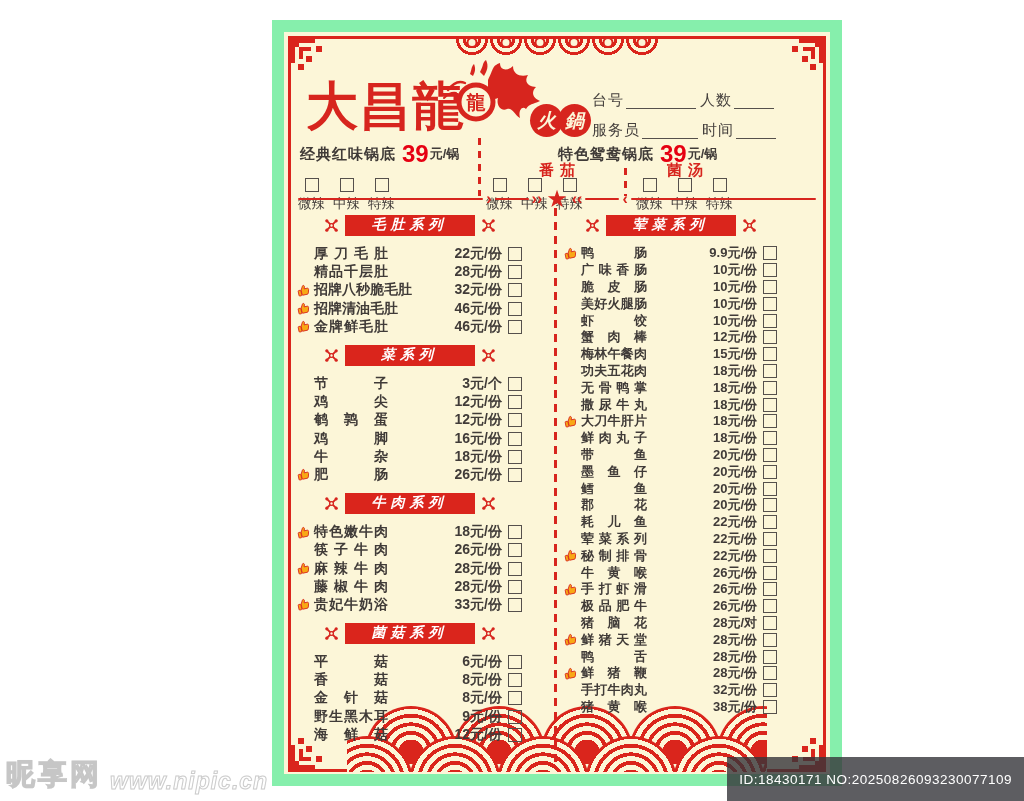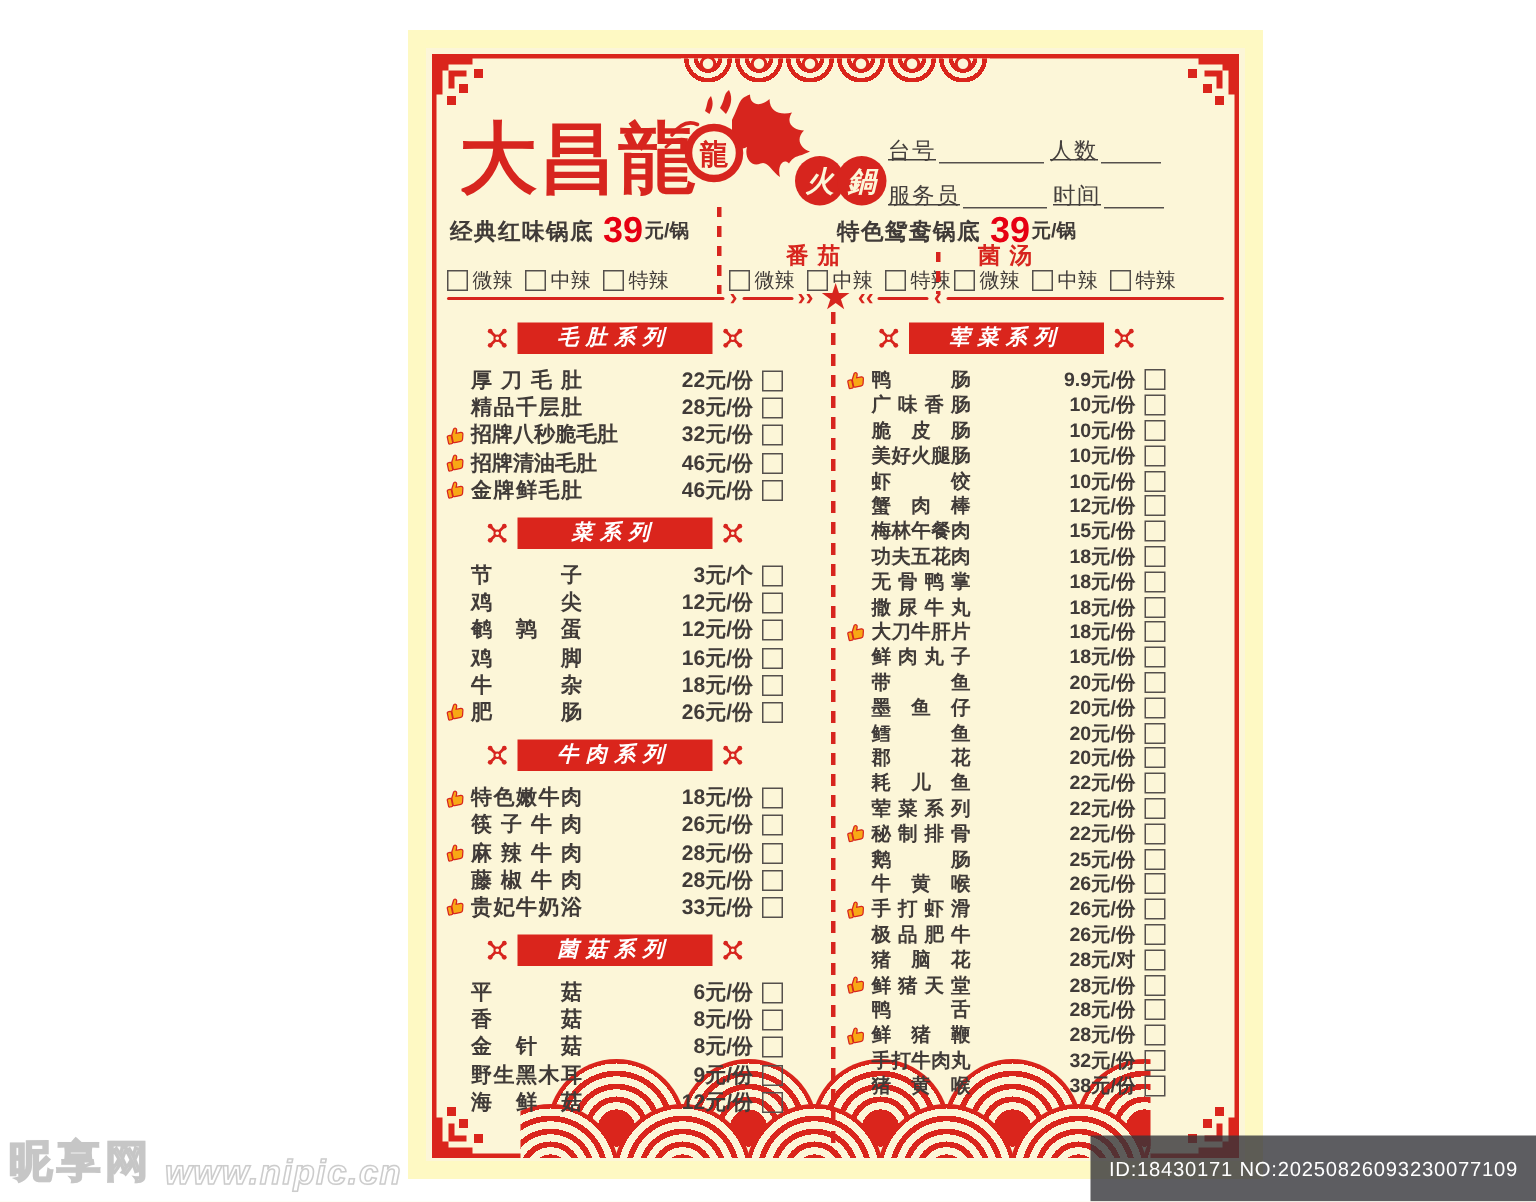--- a/index.html
+++ b/index.html
@@ -1,19 +1,19 @@
 <!DOCTYPE html>
 <html><head>
 <meta charset="utf-8">
 <style>
   html,body{margin:0;padding:0;background:#fff;}
   .stage{position:relative;width:1024px;height:801px;background:#ffffff;overflow:hidden;
          font-family:"Liberation Sans",sans-serif;color:#3f3b37;}
   
-  .sheet{position:absolute;left:272px;top:20px;width:570px;height:766px;background:#fef9c3;}
+  .sheet{position:absolute;left:272px;top:20px;width:570px;height:766px;background:#86efac;}
   .paper{position:absolute;inset:12px;background:#fcf6d8;}
   .inner-frame{position:absolute;left:16px;top:16px;right:16px;bottom:14px;border:3px solid #da251c;pointer-events:none;}
   .corner{position:absolute;width:56px;height:56px;z-index:4;}
   .corner.tl{left:13px;top:13px;}
   .corner.tr{right:13px;top:13px;transform:scaleX(-1);}
   .corner.bl{left:13px;bottom:11px;transform:scaleY(-1);}
   .corner.br{right:13px;bottom:11px;transform:scale(-1,-1);}
   
   .fans{position:absolute;top:19px;left:50%;transform:translateX(-50%);display:flex;z-index:2;}
   .fan{position:relative;width:36px;height:18px;margin:0 -1px;border-radius:0 0 18px 18px;
@@ -28,36 +28,36 @@
   
   .brand{position:absolute;left:34px;top:58px;font-family:"Liberation Serif",serif;font-weight:bold;
          font-size:52px;line-height:58px;color:#d7251e;letter-spacing:1px;z-index:3;}
   .logo-svg{position:absolute;left:168px;top:40px;width:106px;height:78px;z-index:3;}
   .hotpot{position:absolute;left:258px;top:84px;display:flex;z-index:3;}
   .hp-circle{width:33px;height:33px;border-radius:50%;background:#d7251e;color:#fcf6d8;display:flex;
              align-items:center;justify-content:center;font-family:"Liberation Serif",serif;
              font-weight:bold;font-style:italic;font-size:19px;}
   .hp-circle+.hp-circle{margin-left:-5px;}
   .fields{position:absolute;left:320px;top:64px;width:206px;z-index:3;font-size:15px;color:#45403d;}
-  .frow{display:flex;align-items:flex-end;height:26px;margin-bottom:4px;text-decoration:underline;}
+  .frow{display:flex;align-items:flex-end;height:26px;margin-bottom:4px;}
   .fl{white-space:nowrap;letter-spacing:1px;}
   .uline{border-bottom:1.5px solid #55504c;height:17px;margin:0 4px 1px 2px;}
   .ul-72{width:70px;} .ul-42{width:40px;flex:none;} .ul-58{width:56px;}
   
   .potbase{position:absolute;top:120px;height:28px;display:flex;align-items:center;z-index:3;}
   .pb-classic{left:28px;} .pb-special{left:286px;}
   .pb-name{font-size:15px;font-weight:bold;color:#403b38;letter-spacing:1px;}
   .pb-price{font-size:24px;line-height:22px;font-weight:bold;color:#e60012;margin:0 1px 0 6px;}
   .pb-unit{font-size:13px;font-weight:bold;color:#403b38;margin-bottom:1px;}
-  .soup{position:absolute;top:141px;width:72px;color:#d7251e;font-weight:bold;
+  .soup{position:absolute;top:141px;width:72px;text-align:center;color:#d7251e;font-weight:bold;
         font-size:15px;letter-spacing:6px;z-index:3;}
   .soup-1{left:252px;} .soup-2{left:380px;}
   .spice-group{position:absolute;top:158px;display:flex;gap:8px;z-index:3;font-size:13.5px;color:#403b38;}
   .sg-1{left:26px;} .sg-2{left:214px;} .sg-3{left:364px;}
-  .spice-item{display:flex;align-items:center;gap:3px;}
+  .spice-item{display:flex;align-items:center;gap:3px;flex-direction:column;}
   .cbox{display:inline-block;width:12px;height:12px;border:1.6px solid #55504c;background:transparent;flex:none;}
   .vdash{position:absolute;width:3px;z-index:3;
          background:repeating-linear-gradient(180deg,#d7251e 0 7px,rgba(0,0,0,0) 7px 13px);}
   .vd-1{left:206px;top:118px;height:58px;}
   .vd-2{left:352px;top:148px;height:28px;}
   .cdash{position:absolute;left:282px;top:188px;height:556px;width:2.6px;z-index:2;
          background:repeating-linear-gradient(180deg,#d7251e 0 8px,rgba(0,0,0,0) 8px 14px);}
   
   .star-div{position:absolute;left:26px;right:26px;top:168px;height:22px;display:flex;align-items:center;z-index:3;color:#d7251e;}
   .sline{height:2.6px;background:#d7251e;border-radius:2px;}
@@ -696,26 +696,20 @@
                 <path d="M4.6,6.1 L6.8,2.2 C7.1,1.5 8.1,1.4 8.6,2 C8.9,2.4 9,2.9 8.8,3.4 L8,5.4 L11.4,5.4 C12.2,5.4 12.8,6.2 12.6,7 L11.6,10.6 C11.4,11.3 10.8,11.8 10.1,11.8 L5.6,11.8 C5.2,11.8 4.8,11.6 4.6,11.3 Z" fill="#f8a815" stroke="#d7251e" stroke-width="0.9"></path>
                 <rect x="1.2" y="6" width="3" height="6" rx="0.8" fill="#f8a815" stroke="#d7251e" stroke-width="0.9"></rect>
               </svg>
             </span>
             <span class="iname">秘制排骨</span>
             <span class="iprice">22元/份</span>
             <span class="cbox"></span>
           </div>
           <div class="mrow">
             <span class="thumb"></span>
-            <span class="iname">鹅肠</span>
-            <span class="iprice">25元/份</span>
-            <span class="cbox"></span>
-          </div>
-          <div class="mrow">
-            <span class="thumb"></span>
             <span class="iname">牛黄喉</span>
             <span class="iprice">26元/份</span>
             <span class="cbox"></span>
           </div>
           <div class="mrow">
             <span class="thumb">
               <svg width="13" height="13" viewBox="0 0 14 14">
                 <path d="M4.6,6.1 L6.8,2.2 C7.1,1.5 8.1,1.4 8.6,2 C8.9,2.4 9,2.9 8.8,3.4 L8,5.4 L11.4,5.4 C12.2,5.4 12.8,6.2 12.6,7 L11.6,10.6 C11.4,11.3 10.8,11.8 10.1,11.8 L5.6,11.8 C5.2,11.8 4.8,11.6 4.6,11.3 Z" fill="#f8a815" stroke="#d7251e" stroke-width="0.9"></path>
                 <rect x="1.2" y="6" width="3" height="6" rx="0.8" fill="#f8a815" stroke="#d7251e" stroke-width="0.9"></rect>
               </svg>

